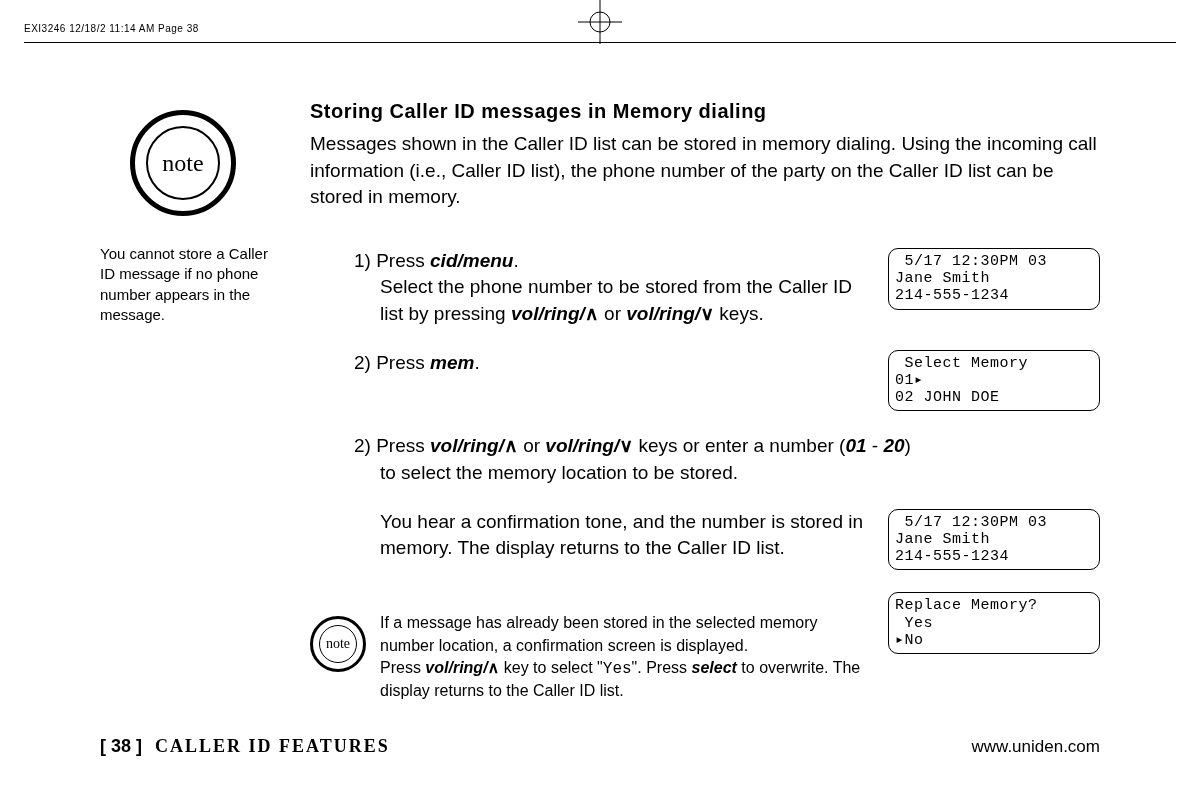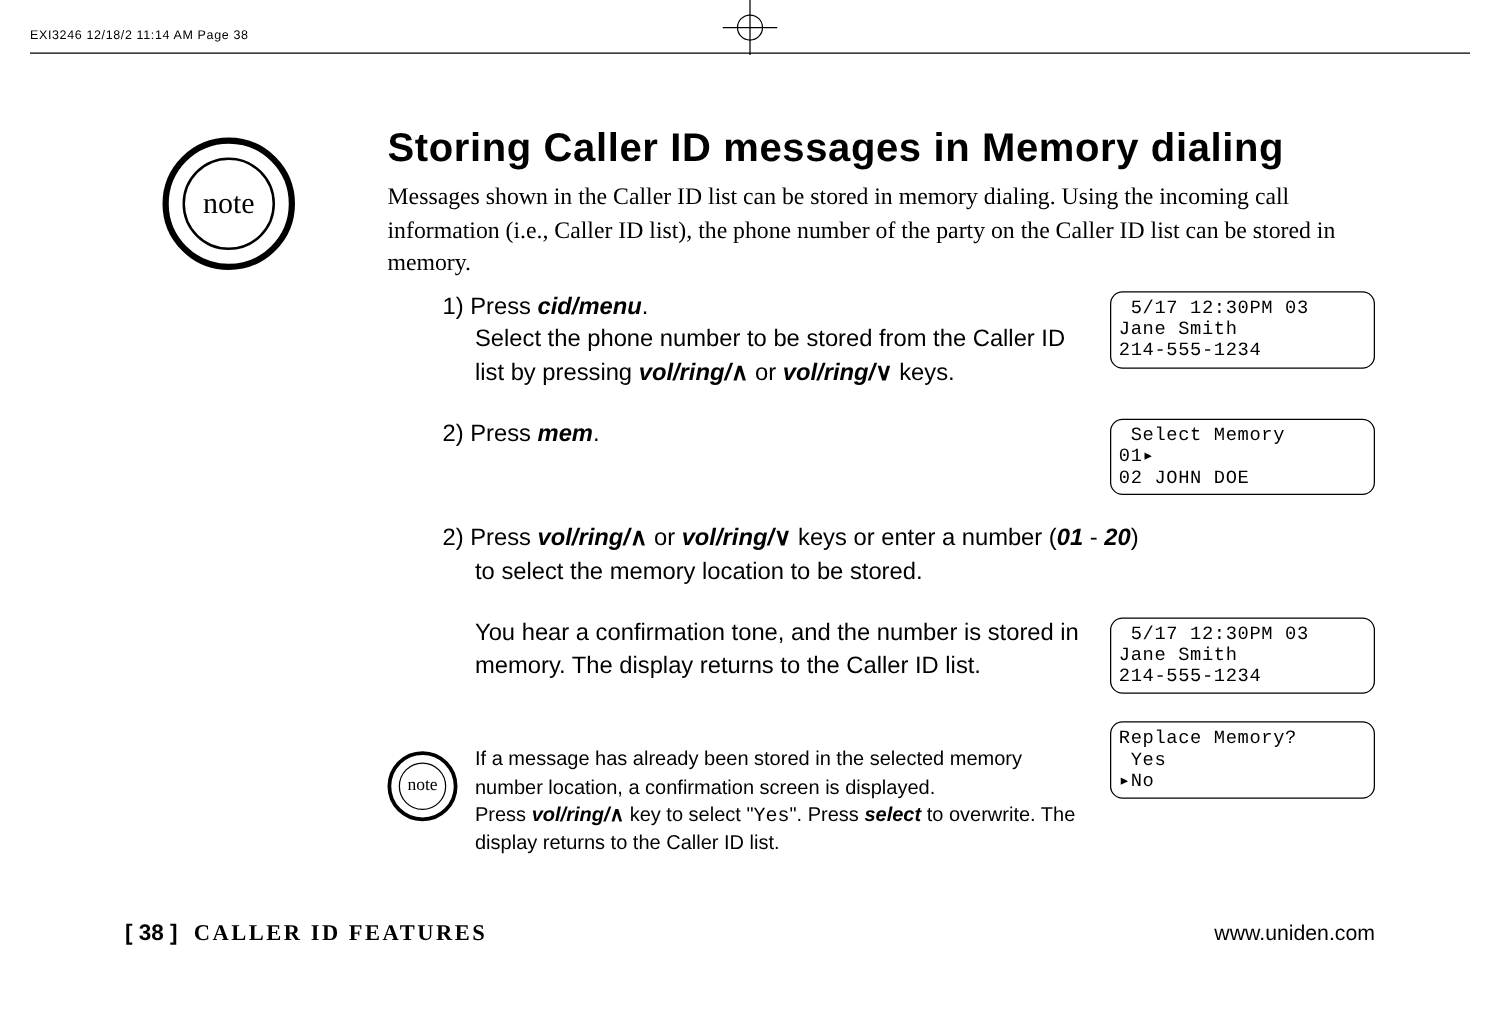--- a/index.html
+++ b/index.html
@@ -71,31 +71,30 @@
     line-height: 1.35;
     width: 170px;
   }
   .main-col {
     position: absolute;
     left: 210px;
     top: 0;
     right: 0;
   }
   h2.section-title {
-    font-size: 32px;
+    font-size: 20px;
     font-weight: bold;
     margin: 0 0 8px 0;
     letter-spacing: 0.5px;
   }
   .intro {
     font-size: 19px;
     line-height: 1.4;
-    margin-bottom: 8px;
+    margin-bottom: 37px;
     max-width: 790px;
-    font-family: Liberation Serif, serif;
   }
   .step-row {
     display: flex;
     align-items: flex-start;
     margin-bottom: 22px;
   }
   .step-text {
     flex: 1;
     font-size: 19px;
     line-height: 1.4;
@@ -195,20 +194,21 @@
     <circle cx="22" cy="22" r="10" fill="none" stroke="#000" stroke-width="1"></circle>
   </svg>
 </div>
 
 <div class="page-area">
 
   <div class="left-col">
     <div class="note-circle-outer">
       <div class="note-circle-inner">note</div>
     </div>
+    <div class="sidebar-note">You cannot store a Caller ID message if no phone number appears in the message.</div>
   </div>
 
   <div class="main-col">
     <h2 class="section-title">Storing Caller ID messages in Memory dialing</h2>
     <div class="intro">Messages shown in the Caller ID list can be stored in memory dialing. Using the incoming call information (i.e., Caller ID list), the phone number of the party on the Caller ID list can be stored in memory.</div>
 
     <div class="step-row">
       <div class="step-text">
         <span class="hang">
           <span>1) Press </span><span class="bi">cid/menu</span><span>.</span>

